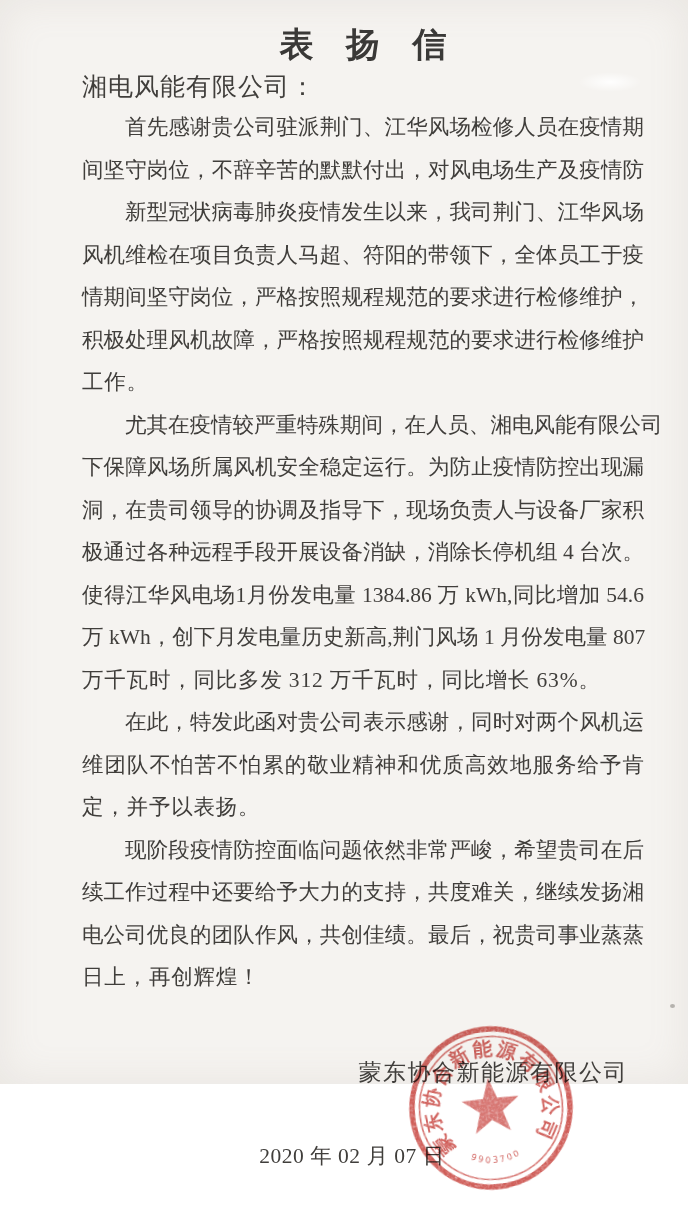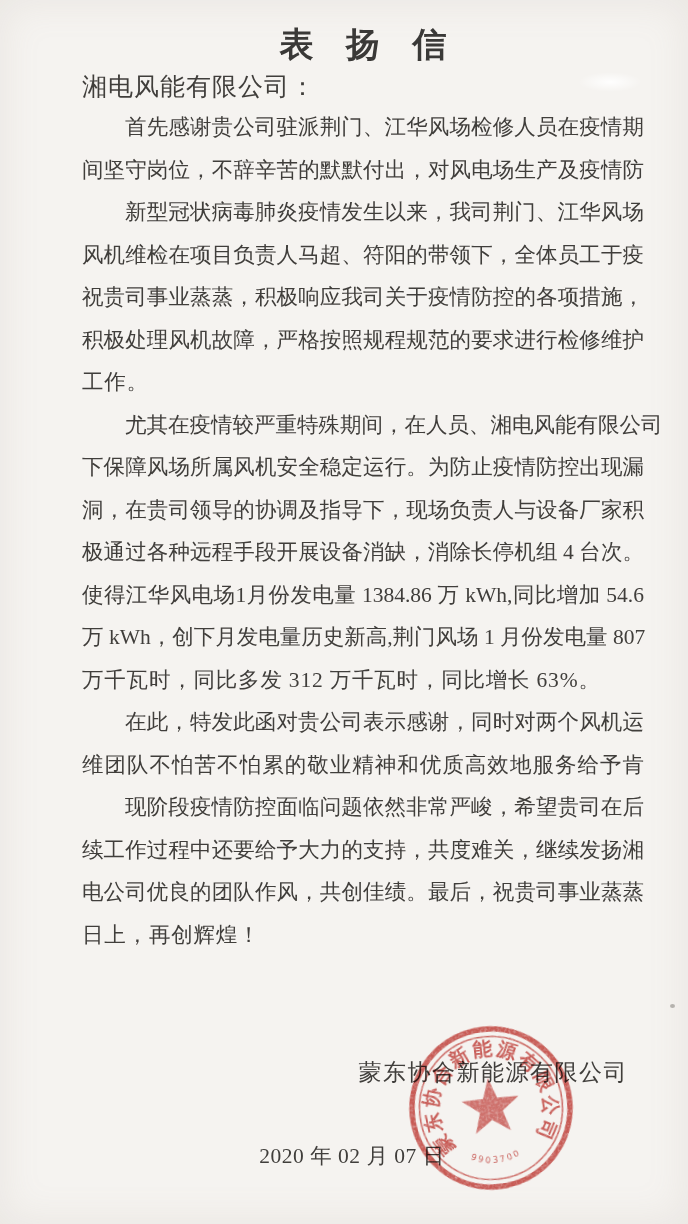--- a/index.html
+++ b/index.html
@@ -1,21 +1,21 @@
 <!DOCTYPE html>
 <html><head>
 <meta charset="utf-8">
 <style>
   html, body { margin: 0; padding: 0; }
   body {
     width: 688px; height: 1224px; overflow: hidden;
     font-family: "Liberation Serif", "DejaVu Serif", serif;
   }
   .page {
-    position: relative; width: 688px; height: 1224px;
+    position: relative; width: 688px; height: 1084px;
     background: #f5f3f0;
     box-shadow: inset 0 0 40px rgba(160,150,138,.14);
     color: #403e3b;
   }
   .smudge {
     position: absolute; left: 578px; top: 72px; width: 64px; height: 20px;
     background: radial-gradient(ellipse at center, rgba(255,255,255,.95) 0%, rgba(255,255,255,0) 70%);
     pointer-events: none;
   }
   .speck {
@@ -75,32 +75,33 @@
 
   <h1 class="title">表 扬 信</h1>
 
   <div class="salutation">湘电风能有限公司：</div>
 
   <div class="body-block">
       <div class="line first">首先感谢贵公司驻派荆门、江华风场检修人员在疫情期</div>
       <div class="line">间坚守岗位，不辞辛苦的默默付出，对风电场生产及疫情防</div>
       <div class="line first">新型冠状病毒肺炎疫情发生以来，我司荆门、江华风场</div>
       <div class="line">风机维检在项目负责人马超、符阳的带领下，全体员工于疫</div>
-      <div class="line">祝贵司事业蒸蒸，积极响应我司关于疫情防控的各项措施，</div>
+      <div class="line">情期间坚守岗位，严格按照规程规范的要求进行检修维护，</div>
       <div class="line">积极处理风机故障，严格按照规程规范的要求进行检修维护</div>
       <div class="line last">工作。</div>
       <div class="line first">尤其在疫情较严重特殊期间，在人员、湘电风能有限公司</div>
       <div class="line">下保障风场所属风机安全稳定运行。为防止疫情防控出现漏</div>
       <div class="line">洞，在贵司领导的协调及指导下，现场负责人与设备厂家积</div>
       <div class="line">极通过各种远程手段开展设备消缺，消除长停机组 4 台次。</div>
       <div class="line">使得江华风电场1月份发电量 1384.86 万 kWh,同比增加 54.6</div>
       <div class="line">万 kWh，创下月发电量历史新高,荆门风场 1 月份发电量 807</div>
       <div class="line last">万千瓦时，同比多发 312 万千瓦时，同比增长 63%。</div>
       <div class="line first">在此，特发此函对贵公司表示感谢，同时对两个风机运</div>
       <div class="line">维团队不怕苦不怕累的敬业精神和优质高效地服务给予肯</div>
+      <div class="line last">定，并予以表扬。</div>
       <div class="line first">现阶段疫情防控面临问题依然非常严峻，希望贵司在后</div>
       <div class="line">续工作过程中还要给予大力的支持，共度难关，继续发扬湘</div>
       <div class="line">电公司优良的团队作风，共创佳绩。最后，祝贵司事业蒸蒸</div>
       <div class="line last">日上，再创辉煌！</div>
     </div>
 
   <div class="signature">蒙东协合新能源有限公司</div>
 
   <div class="date">2020 年 02 月 07 日</div>
 

